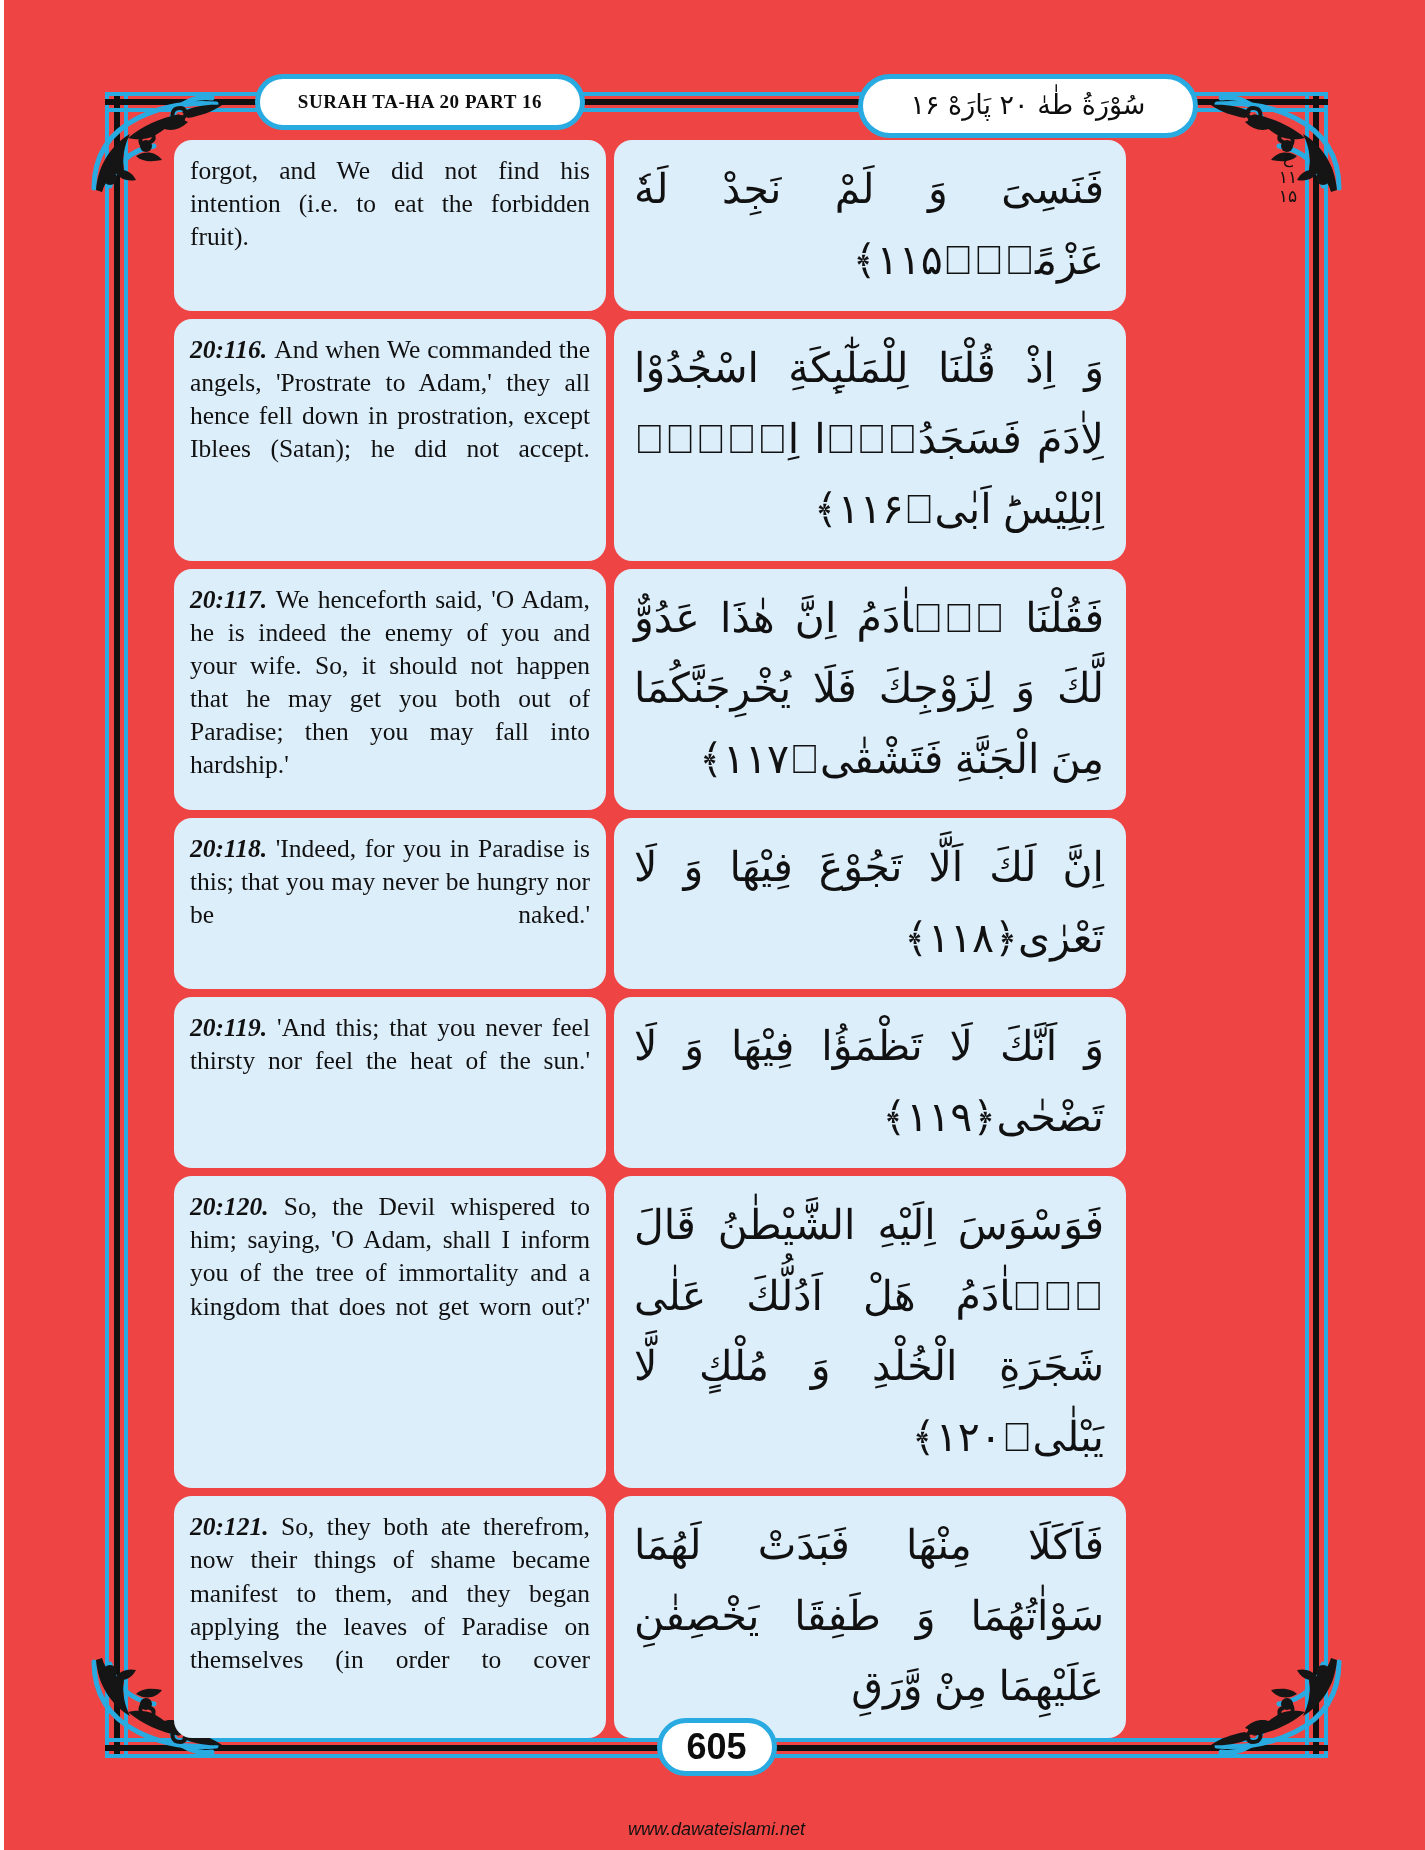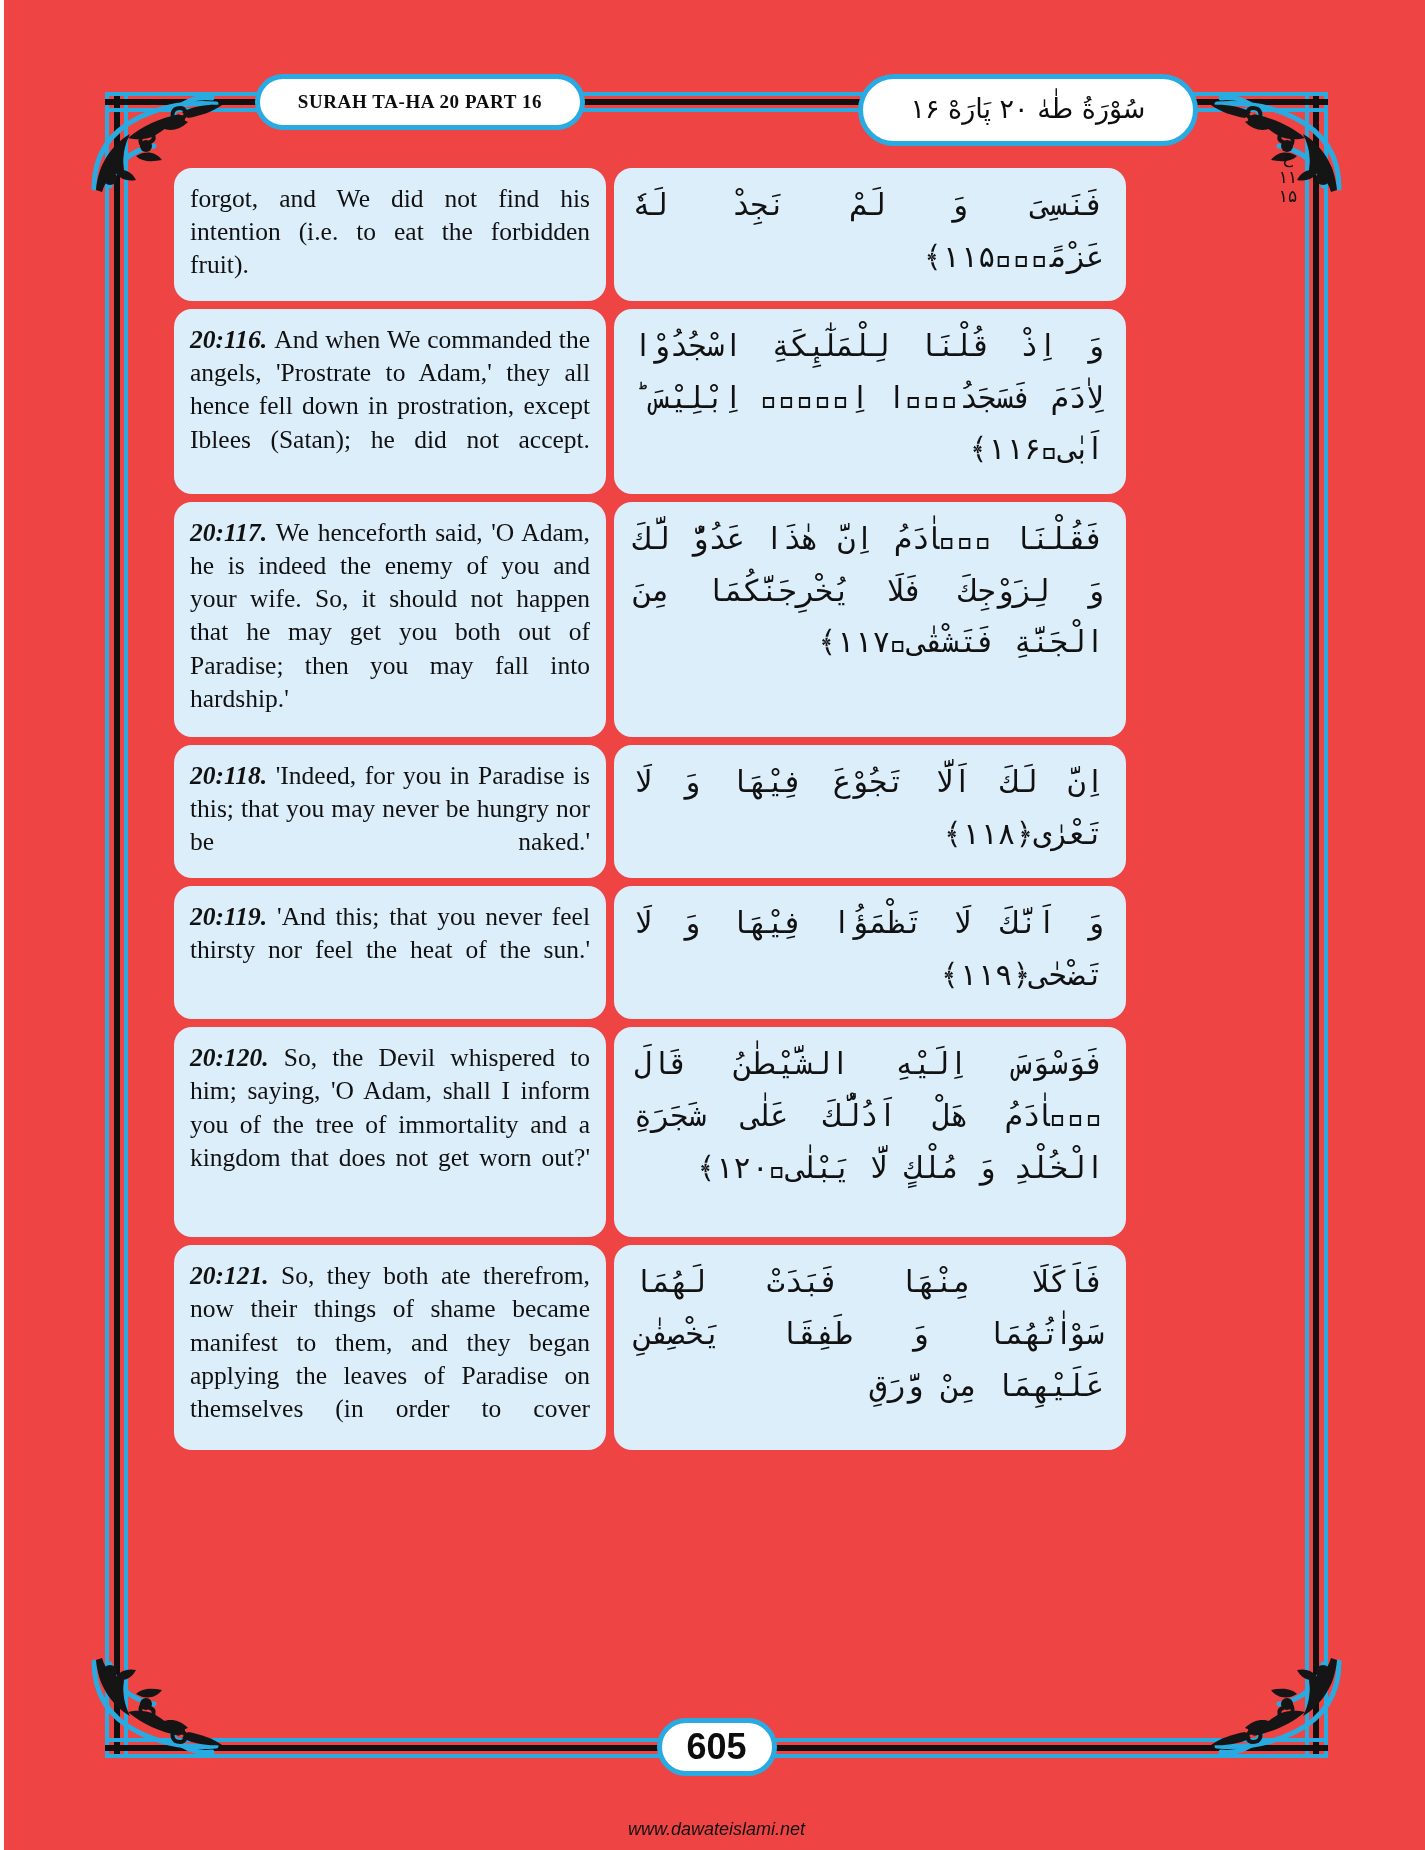--- a/index.html
+++ b/index.html
@@ -82,21 +82,21 @@
     font-weight: bold;
     font-size: 19px;
     letter-spacing: 0.6px;
     color: #0d0d0d;
     white-space: nowrap;
   }
   .pill-right {
     right: 130px;
     top: 12px;
     width: 340px;
-    height: 72px;
+    height: 64px;
   }
   .pill-right span {
     font-family: "DejaVu Sans", "Liberation Sans", sans-serif;
     font-size: 27px;
     color: #0d0d0d;
     direction: rtl;
     white-space: nowrap;
     line-height: 1;
     padding-bottom: 4px;
   }
@@ -195,32 +195,32 @@
     font-weight: bold;
     font-style: italic;
   }
 
   .cell.ar {
     width: 512px;
     flex: 0 0 512px;
     direction: rtl;
     text-align: justify;
     text-align-last: right;
-    font-family: Liberation Mono, monospace;
-    font-size: 30px;
+    font-family: Liberation Sans, sans-serif;
+    font-size: 41px;
     line-height: 1.72;
     color: #111111;
     padding-right: 22px;
     padding-left: 20px;
     overflow-wrap: break-word;
     word-break: normal;
   }
 
   
-  .r0 .cell { min-height: 108px; margin-top: 28px; }
+  .r0 .cell { min-height: 108px; }
   .r1 .cell { min-height: 165px; }
   .r2 .cell { min-height: 235px; }
   .r3 .cell { min-height: 130px; }
   .r4 .cell { min-height: 108px; }
   .r5 .cell { min-height: 210px; }
   .r6 .cell { min-height: 205px; }
 
   .r0 .cell.ar, .r3 .cell.ar, .r4 .cell.ar { display: flex; align-items: center; }
   .r0 .cell.ar > div, .r3 .cell.ar > div, .r4 .cell.ar > div { width: 100%; }
 </style>

